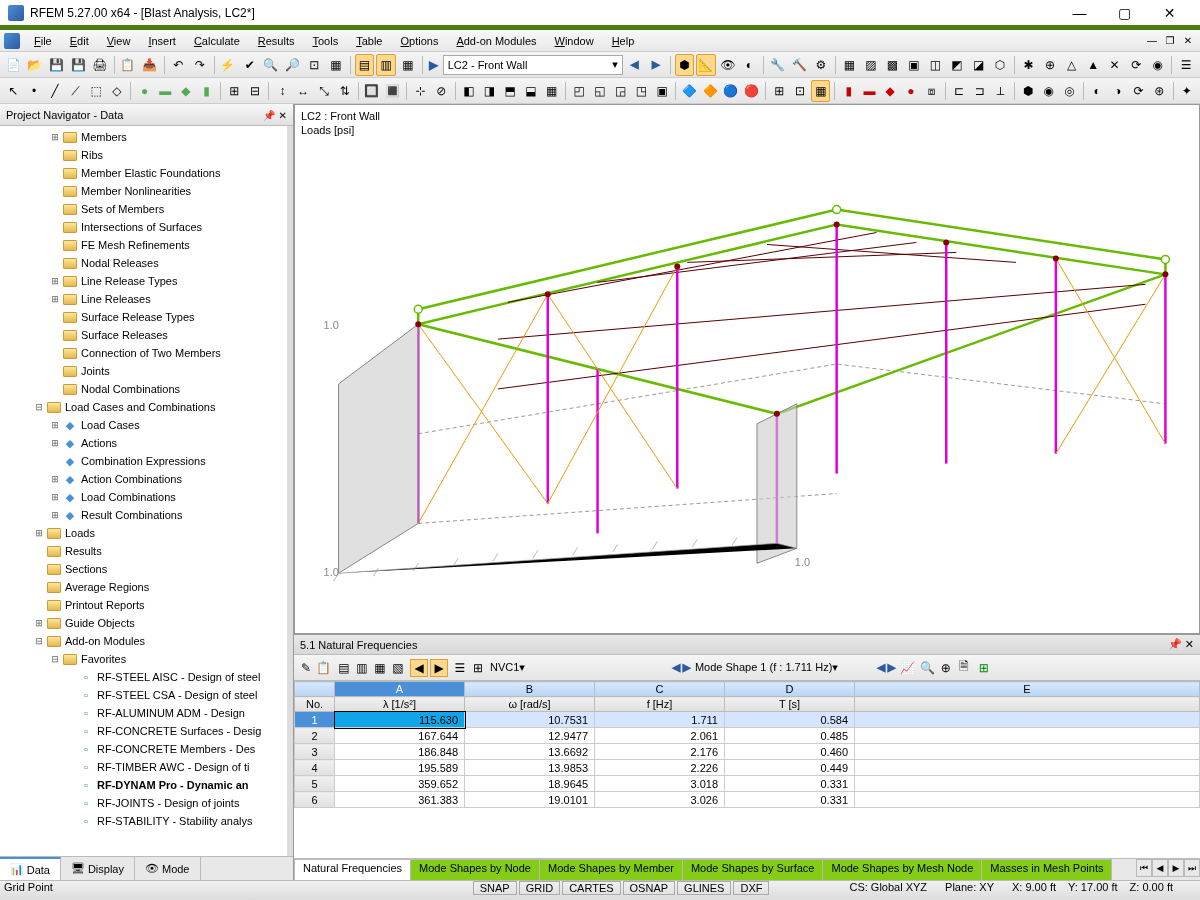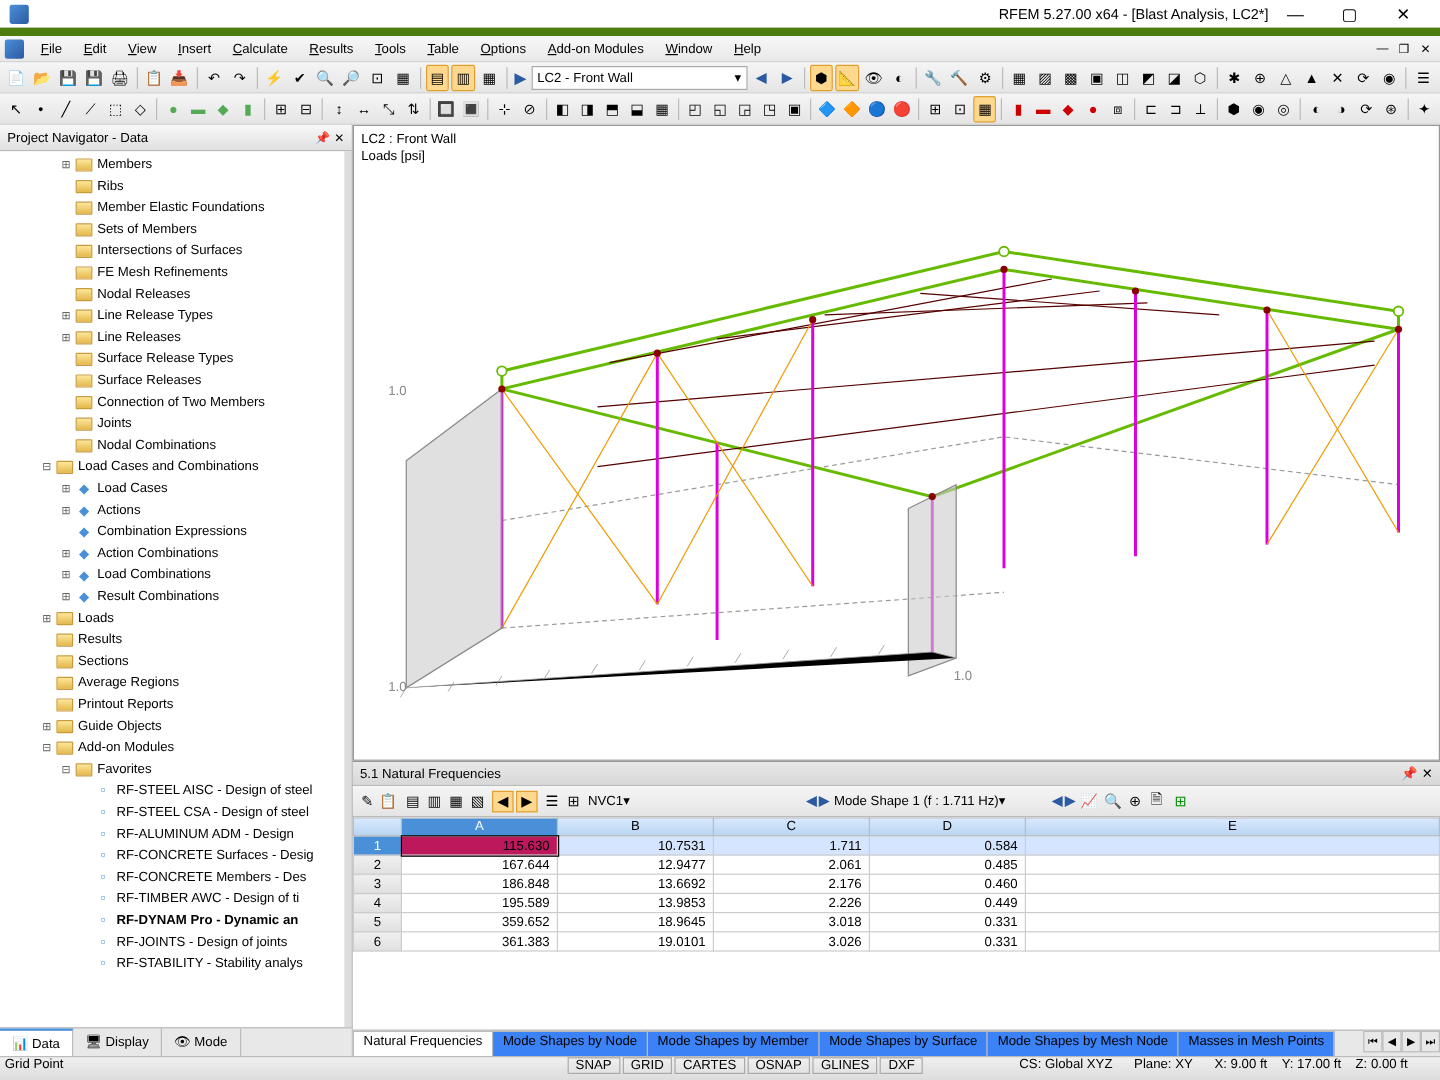--- a/index.html
+++ b/index.html
@@ -1,17 +1,17 @@
 <!DOCTYPE html>
 <html><head>
 <meta charset="utf-8">
 <style>
 * { box-sizing: border-box; margin: 0; padding: 0; font-family: "Segoe UI", Tahoma, sans-serif; font-size: 11px; }
 body { width: 1200px; height: 900px; overflow: hidden; background: #f0f0f0; display: flex; flex-direction: column; }
-.titlebar { height: 30px; background: #fff; display: flex; align-items: center; padding: 0 8px; border-bottom: 7px solid #4d7c0f; text-align: right; }
+.titlebar { height: 30px; background: #fff; display: flex; align-items: center; padding: 0 8px; border-bottom: 5px solid #4d7c0f; }
 .titlebar .app-icon { width: 16px; height: 16px; background: linear-gradient(135deg,#4a90d9,#2c5aa0); margin-right: 6px; border-radius: 2px; }
 .titlebar .title { flex: 1; font-size: 12px; }
 .titlebar .winbtns { display: flex; gap: 0; }
 .titlebar .winbtn { width: 45px; height: 28px; display:flex; align-items:center; justify-content:center; font-size:14px; cursor:pointer; }
 .menubar { height: 22px; background: linear-gradient(#f8f8f8,#e8e8e8); display:flex; align-items:center; padding: 0 4px; gap:2px; border-bottom:1px solid #ccc; }
 .menubar .menu-item { padding: 2px 8px; cursor:pointer; }
 .menubar .menu-item u { text-decoration: underline; }
 .menubar .mdibtns { margin-left:auto; display:flex; gap:2px; }
 .menubar .mdibtn { width:16px; height:16px; display:flex; align-items:center; justify-content:center; font-size:10px; cursor:pointer; }
 .toolbar { height: 26px; background: linear-gradient(#f5f5f5,#e5e5e5); display:flex; align-items:center; padding:0 4px; gap:2px; border-bottom:1px solid #ccc; overflow:hidden; }
@@ -42,25 +42,25 @@
 .table-header { height:20px; background:linear-gradient(#e8e8e8,#d8d8d8); display:flex; align-items:center; padding:0 6px; border-bottom:1px solid #bbb; }
 .table-toolbar { height:26px; background:linear-gradient(#f5f5f5,#e5e5e5); display:flex; align-items:center; padding:0 4px; gap:2px; border-bottom:1px solid #bbb; }
 .table-toolbar .combo { min-width:180px; }
 .grid { flex:1; overflow:auto; background:#fff; }
 .grid table { border-collapse:collapse; width:100%; }
 .grid th { background:linear-gradient(#f0f0f0,#e0e0e0); border:1px solid #bbb; padding:1px 4px; font-weight:normal; text-align:center; }
 .grid td { border:1px solid #ccc; padding:1px 6px; text-align:right; height:16px; }
 .grid .rowhead { background:linear-gradient(#f0f0f0,#e0e0e0); text-align:center; width:40px; }
 .grid tr.sel td { background:#d5e5ff; }
 .grid tr.sel td.rowhead { background:#4a90d9; color:#fff; }
-.grid tr.sel td.cell-a { background:#be185d; outline:1px solid #000; }
+.grid tr.sel td.cell-a { background:#0ea5e9; outline:1px solid #000; }
 .grid .colhead-row th { background:linear-gradient(#d8e8ff,#b8d4f0); }
 .grid .colhead-row th.col-a { background:#4a90d9; color:#fff; }
 .table-tabs { height:22px; display:flex; border-top:1px solid #bbb; background:#e8e8e8; overflow:hidden; }
-.table-tab { padding:2px 8px; border:1px solid #bbb; border-bottom:none; margin-right:-1px; cursor:pointer; background:#3b82f6; white-space:nowrap; font-size:11px; }
+.table-tab { padding:2px 8px; border:1px solid #bbb; border-bottom:none; margin-right:-1px; cursor:pointer; background:#84cc16; white-space:nowrap; font-size:11px; }
 .table-tab.active { background:#fff; }
 .table-tabs .tab-nav { margin-left:auto; display:flex; gap:0; }
 .table-tabs .tab-nav .btn { width:16px; height:18px; border:1px solid #bbb; display:flex; align-items:center; justify-content:center; font-size:9px; cursor:pointer; }
 .statusbar { height:20px; background:linear-gradient(#f0f0f0,#dcdcdc); border-top:1px solid #bbb; display:flex; align-items:flex-start; padding:0 4px; font-size:11px; }
 .statusbar .cell { padding:0 6px; border:1px solid #aaa; margin-left:2px; white-space:nowrap; }
 .statusbar .stretch { flex:1; }
 .bluearrow { color:#2c5aa0; font-weight:bold; }
 .pressed { background:#ffd890 !important; border:1px solid #e0a030; }
 </style>
 </head>
@@ -434,20 +434,28 @@
             </span>
             <span>Ribs</span>
           </div>
           <div class="tree-item">
             <span class="tree-indent" style="width: 48px;"></span>
             <span class="tree-toggle"></span>
             <span class="tree-icon">
               <span class="folder-icon"></span>
             </span>
             <span>Member Elastic Foundations</span>
+          </div>
+          <div class="tree-item">
+            <span class="tree-indent" style="width: 48px;"></span>
+            <span class="tree-toggle"></span>
+            <span class="tree-icon">
+              <span class="folder-icon"></span>
+            </span>
+            <span>Member Nonlinearities</span>
           </div>
           <div class="tree-item">
             <span class="tree-indent" style="width: 48px;"></span>
             <span class="tree-toggle"></span>
             <span class="tree-icon">
               <span class="folder-icon"></span>
             </span>
             <span>Sets of Members</span>
           </div>
           <div class="tree-item">
@@ -821,20 +829,28 @@
       <div class="grid">
         <table id="data-table">
             <tbody>
               <tr class="colhead-row">
                 <th rowspan="1"></th>
                 <th class="col-a" style="width:130px">A</th>
                 <th style="width:130px">B</th>
                 <th style="width:130px">C</th>
                 <th style="width:130px">D</th>
                 <th style="width:autopx">E</th>
+              </tr>
+              <tr>
+                <th>No.</th>
+                <th>λ [1/s²]</th>
+                <th>ω [rad/s]</th>
+                <th>f [Hz]</th>
+                <th>T [s]</th>
+                <th></th>
               </tr>
               <tr class="sel">
                 <td class="rowhead">1</td>
                 <td class="cell-a">115.630</td>
                 <td>10.7531</td>
                 <td>1.711</td>
                 <td>0.584</td>
                 <td></td>
               </tr>
               <tr>

